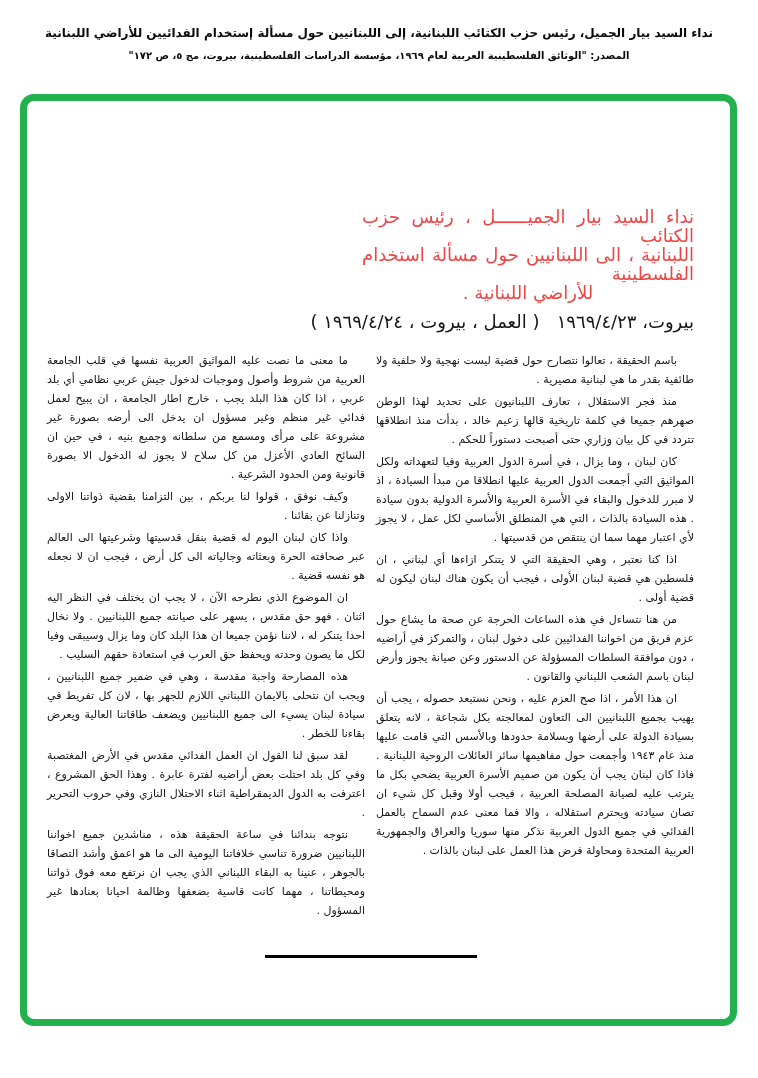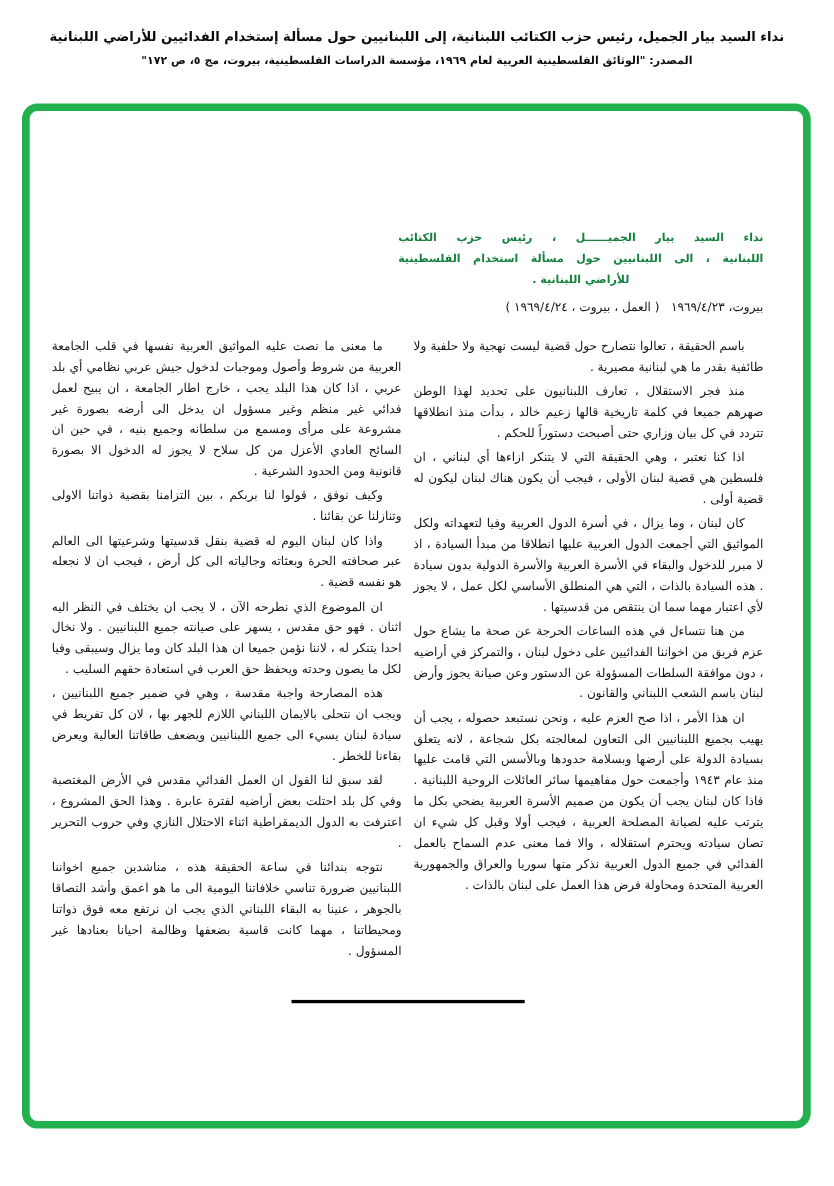--- a/index.html
+++ b/index.html
@@ -46,36 +46,36 @@
     background: #ffffff;
   }
   .doc-content {
     position: absolute;
     inset: 0;
     padding: 106px 36px 0 20px;
     direction: rtl;
   }
   .doc-title {
     width: 332px;
-    font-weight: bold;
-    font-size: 10px;
+    font-weight: normal;
+    font-size: 18px;
     line-height: 19px;
-    color: #15803d;
+    color: #ef4444;
   }
   .doc-title-line {
     text-align: justify;
     text-align-last: justify;
   }
   .doc-title-line:last-child {
     text-align: right;
     text-align-last: center;
   }
   .doc-date {
     margin-top: 9px;
-    font-size: 11px;
+    font-size: 18px;
     text-align: right;
     white-space: nowrap;
     color: #151515;
   }
   .doc-columns {
     display: flex;
     gap: 11px;
     margin-top: 19px;
   }
   .doc-col {
@@ -114,22 +114,22 @@
           <div class="doc-title-line">اللبنانية ، الى اللبنانيين حول مسألة استخدام الفلسطينية</div>
           <div class="doc-title-line">للأراضي اللبنانية .</div>
         </div>
 
       <div class="doc-date">بيروت، ١٩٦٩/٤/٢٣&nbsp;&nbsp;&nbsp;( العمل ، بيروت ، ١٩٦٩/٤/٢٤ )</div>
 
       <div class="doc-columns">
         <div class="doc-col">
             <div class="doc-par">باسم الحقيقة ، تعالوا نتصارح حول قضية ليست نهجية ولا حلفية ولا طائفية بقدر ما هي لبنانية مصيرية .</div>
             <div class="doc-par">منذ فجر الاستقلال ، تعارف اللبنانيون على تحديد لهذا الوطن صهرهم جميعا في كلمة تاريخية قالها زعيم خالد ، بدأت منذ انطلاقها تتردد في كل بيان وزاري حتى أصبحت دستوراً للحكم .</div>
+            <div class="doc-par">كان لبنان ، وما يزال ، في أسرة الدول العربية وفيا لتعهداته ولكل المواثيق التي أجمعت الدول العربية عليها انطلاقا من مبدأ السيادة ، اذ لا مبرر للدخول والبقاء في الأسرة العربية والأسرة الدولية بدون سيادة . هذه السيادة بالذات ، التي هي المنطلق الأساسي لكل عمل ، لا يجوز لأي اعتبار مهما سما ان ينتقص من قدسيتها .</div>
             <div class="doc-par">اذا كنا نعتبر ، وهي الحقيقة التي لا يتنكر ازاءها أي لبناني ، ان فلسطين هي قضية لبنان الأولى ، فيجب أن يكون هناك لبنان ليكون له قضية أولى .</div>
-            <div class="doc-par">كان لبنان ، وما يزال ، في أسرة الدول العربية وفيا لتعهداته ولكل المواثيق التي أجمعت الدول العربية عليها انطلاقا من مبدأ السيادة ، اذ لا مبرر للدخول والبقاء في الأسرة العربية والأسرة الدولية بدون سيادة . هذه السيادة بالذات ، التي هي المنطلق الأساسي لكل عمل ، لا يجوز لأي اعتبار مهما سما ان ينتقص من قدسيتها .</div>
             <div class="doc-par">من هنا نتساءل في هذه الساعات الحرجة عن صحة ما يشاع حول عزم فريق من اخواننا الفدائيين على دخول لبنان ، والتمركز في أراضيه ، دون موافقة السلطات المسؤولة عن الدستور وعن صيانة يجوز وأرض لبنان باسم الشعب اللبناني والقانون .</div>
             <div class="doc-par">ان هذا الأمر ، اذا صح العزم عليه ، ونحن نستبعد حصوله ، يجب أن يهيب بجميع اللبنانيين الى التعاون لمعالجته بكل شجاعة ، لانه يتعلق بسيادة الدولة على أرضها وبسلامة حدودها وبالأسس التي قامت عليها منذ عام ١٩٤٣ وأجمعت حول مفاهيمها سائر العائلات الروحية اللبنانية . فاذا كان لبنان يجب أن يكون من صميم الأسرة العربية يضحي بكل ما يترتب عليه لصيانة المصلحة العربية ، فيجب أولا وقبل كل شيء ان تصان سيادته ويحترم استقلاله ، والا فما معنى عدم السماح بالعمل الفدائي في جميع الدول العربية نذكر منها سوريا والعراق والجمهورية العربية المتحدة ومحاولة فرض هذا العمل على لبنان بالذات .</div>
           </div>
         <div class="doc-col">
             <div class="doc-par">ما معنى ما نصت عليه المواثيق العربية نفسها في قلب الجامعة العربية من شروط وأصول وموجبات لدخول جيش عربي نظامي أي بلد عربي ، اذا كان هذا البلد يجب ، خارج اطار الجامعة ، ان يبيح لعمل فدائي غير منظم وغير مسؤول ان يدخل الى أرضه بصورة غير مشروعة على مرأى ومسمع من سلطانه وجميع بنيه ، في حين ان السائح العادي الأعزل من كل سلاح لا يجوز له الدخول الا بصورة قانونية ومن الحدود الشرعية .</div>
             <div class="doc-par">وكيف نوفق ، قولوا لنا بربكم ، بين التزامنا بقضية ذواتنا الاولى وتنازلنا عن بقائنا .</div>
             <div class="doc-par">واذا كان لبنان اليوم له قضية بنقل قدسيتها وشرعيتها الى العالم عبر صحافته الحرة وبعثاته وجالياته الى كل أرض ، فيجب ان لا نجعله هو نفسه قضية .</div>
             <div class="doc-par">ان الموضوع الذي نطرحه الآن ، لا يجب ان يختلف في النظر اليه اثنان . فهو حق مقدس ، يسهر على صيانته جميع اللبنانيين . ولا نخال احدا يتنكر له ، لاننا نؤمن جميعا ان هذا البلد كان وما يزال وسيبقى وفيا لكل ما يصون وحدته ويحفظ حق العرب في استعادة حقهم السليب .</div>
             <div class="doc-par">هذه المصارحة واجبة مقدسة ، وهي في ضمير جميع اللبنانيين ، ويجب ان نتحلى بالايمان اللبناني اللازم للجهر بها ، لان كل تفريط في سيادة لبنان يسيء الى جميع اللبنانيين ويضعف طاقاتنا العالية ويعرض بقاءنا للخطر .</div>
             <div class="doc-par">لقد سبق لنا القول ان العمل الفدائي مقدس في الأرض المغتصبة وفي كل بلد احتلت بعض أراضيه لفترة عابرة . وهذا الحق المشروع ، اعترفت به الدول الديمقراطية اثناء الاحتلال النازي وفي حروب التحرير .</div>

